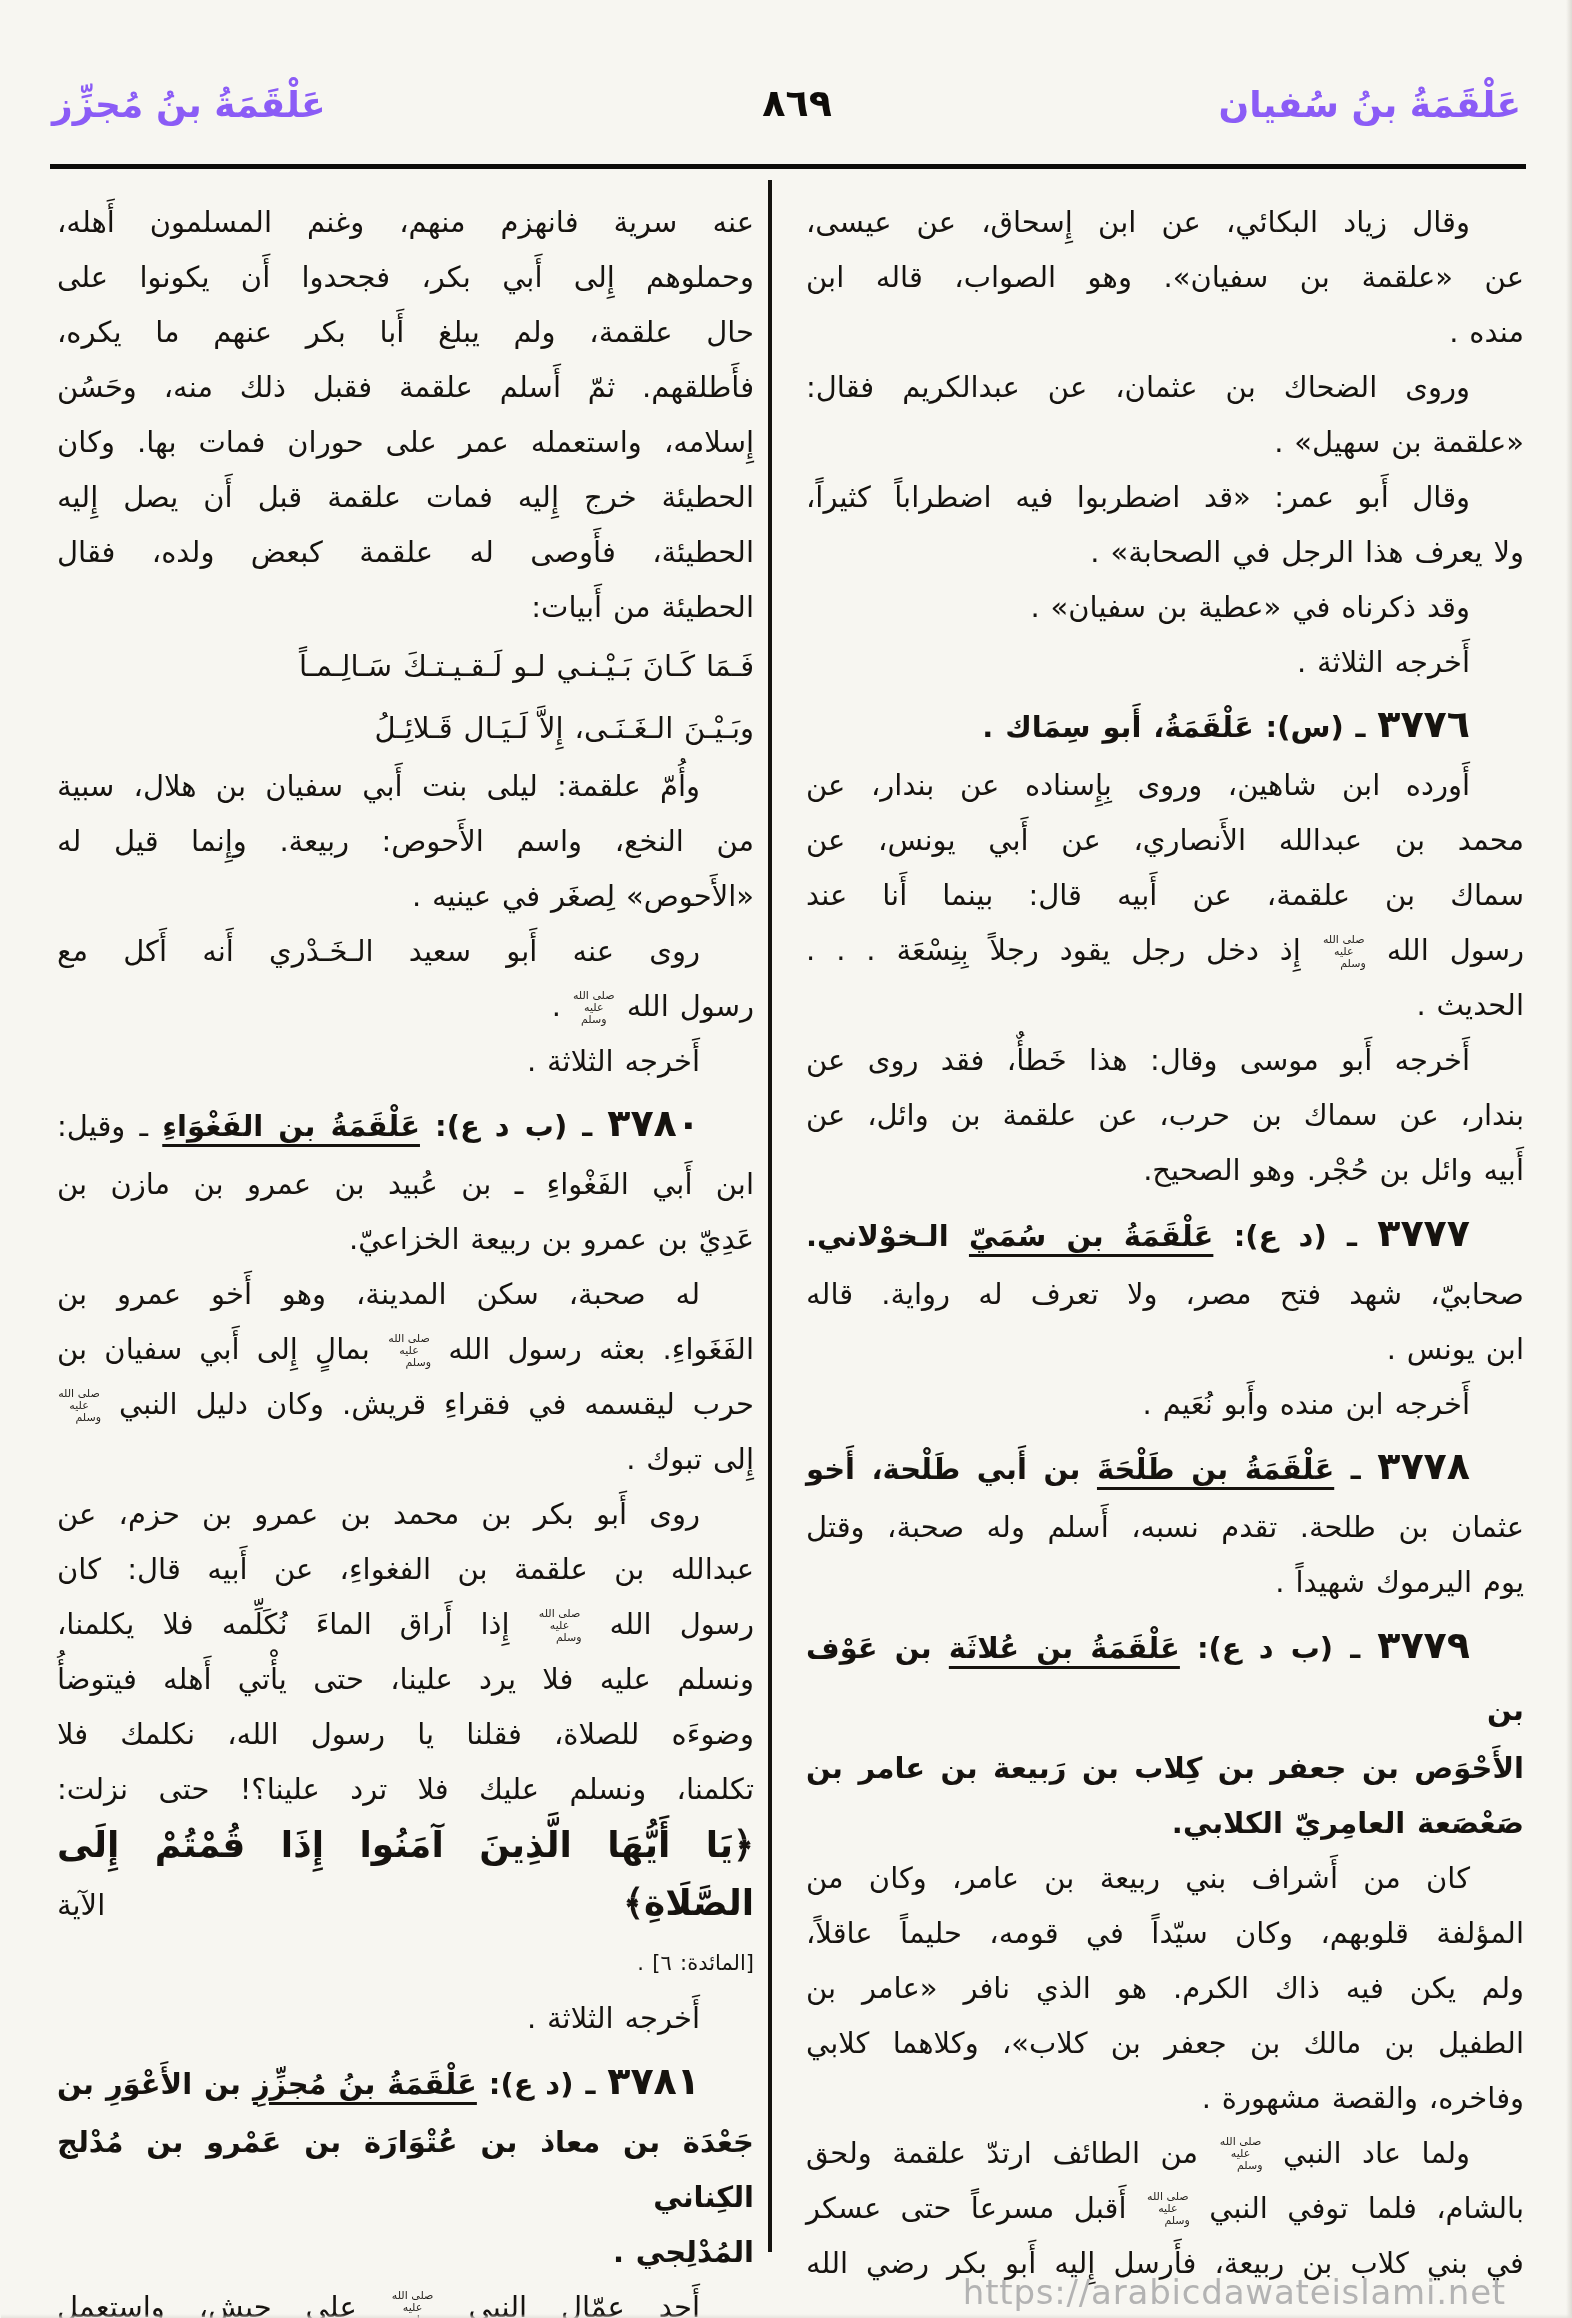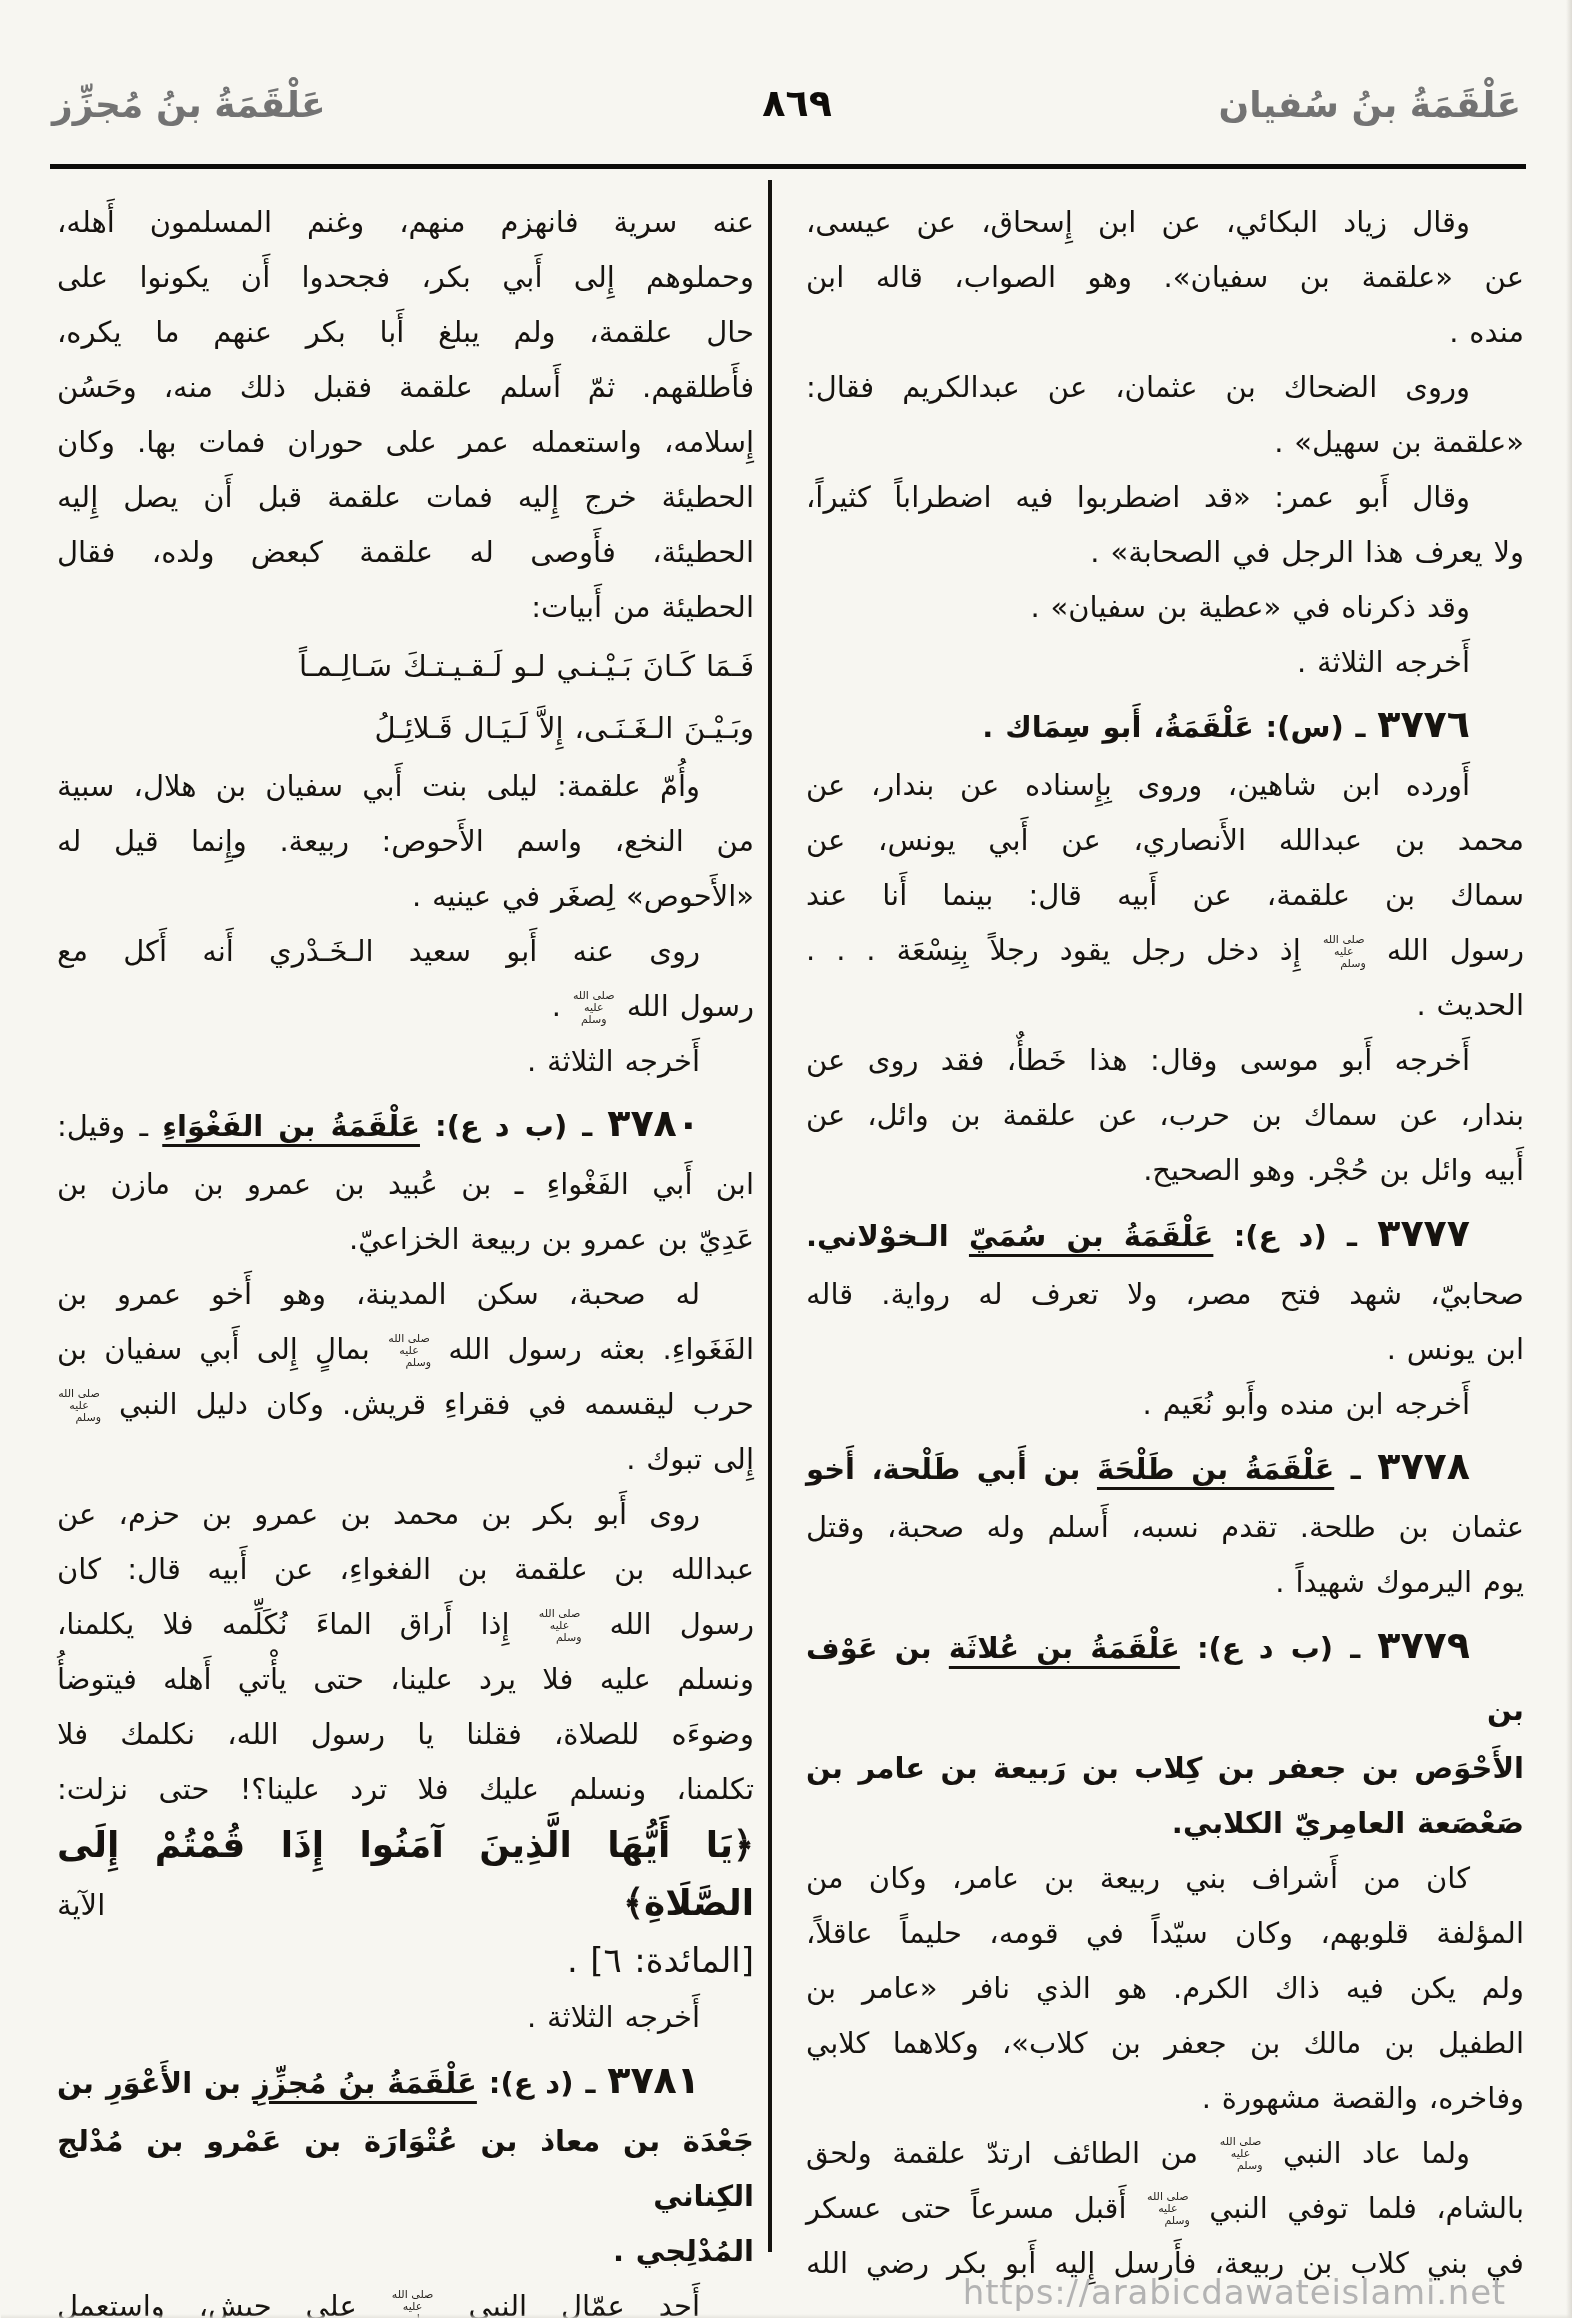--- a/index.html
+++ b/index.html
@@ -12,21 +12,21 @@
   .page{position:absolute;inset:0;}
   
   .edge-right{position:absolute;top:0;right:0;width:6.7px;height:100%;
     background:linear-gradient(to left,#d9d6cf,rgba(217,214,207,0));}
   .edge-bottom{position:absolute;bottom:0;left:0;width:100%;height:5px;
     background:linear-gradient(to top,#e3e1da,rgba(227,225,218,0));}
 
   
   .header{position:absolute;top:44px;left:52px;right:52px;height:81px;
     display:flex;align-items:flex-end;justify-content:space-between;direction:rtl;}
-  .h-title{font-weight:bold;font-size:36px;letter-spacing:0px;color:#737373;}
+  .h-title{font-weight:bold;font-size:36px;letter-spacing:0px;color:#8b5cf6;}
   .h-num{font-weight:bold;font-size:38px;color:#0e0c09;transform:translateX(25px);}
   .rule{position:absolute;top:164px;left:50px;right:47px;height:5px;background:#0d0c0a;}
 
   
   .divider{position:absolute;top:180px;left:768px;width:4.2px;height:2072px;background:#151310;}
 
   
   .columns{position:absolute;top:195px;left:52px;right:49px;bottom:70px;
     display:flex;direction:rtl;}
   .col{box-sizing:border-box;}
@@ -38,21 +38,21 @@
   .a-r{text-align:right;}
   .a-c{text-align:right;}
   .a-j{text-align:justify;text-align-last:justify;}
   .ind{text-indent:54px;}
   .bold{font-weight:bold;}
   .und{text-decoration:underline;text-decoration-thickness:2.9px;text-underline-offset:8.4px;}
   .num{font-weight:bold;font-size:38px;letter-spacing:0.8px;}
   .entry{line-height:62px;margin-top:3.4px;}
   .verse{line-height:62px;font-size:29px;}
   .quran-seg{font-weight:bold;font-size:36px;margin-top:16px;}
-  .ayah-ref{font-size:34px;}
+  .ayah-ref{font-size:21px;}
   
   .saw{display:inline-block;width:44px;font-size:11px;line-height:1.1;
     text-align:center;vertical-align:-6.7px;font-weight:normal;text-indent:0;
     white-space:normal;word-spacing:0;color:#231f1a;}
 
   .watermark{position:absolute;bottom:7px;right:67px;direction:ltr;
     font-size:34px;color:#b3b3b3;letter-spacing:0.8px;
     font-family:"DejaVu Sans",sans-serif;}
 </style>
 </head>

